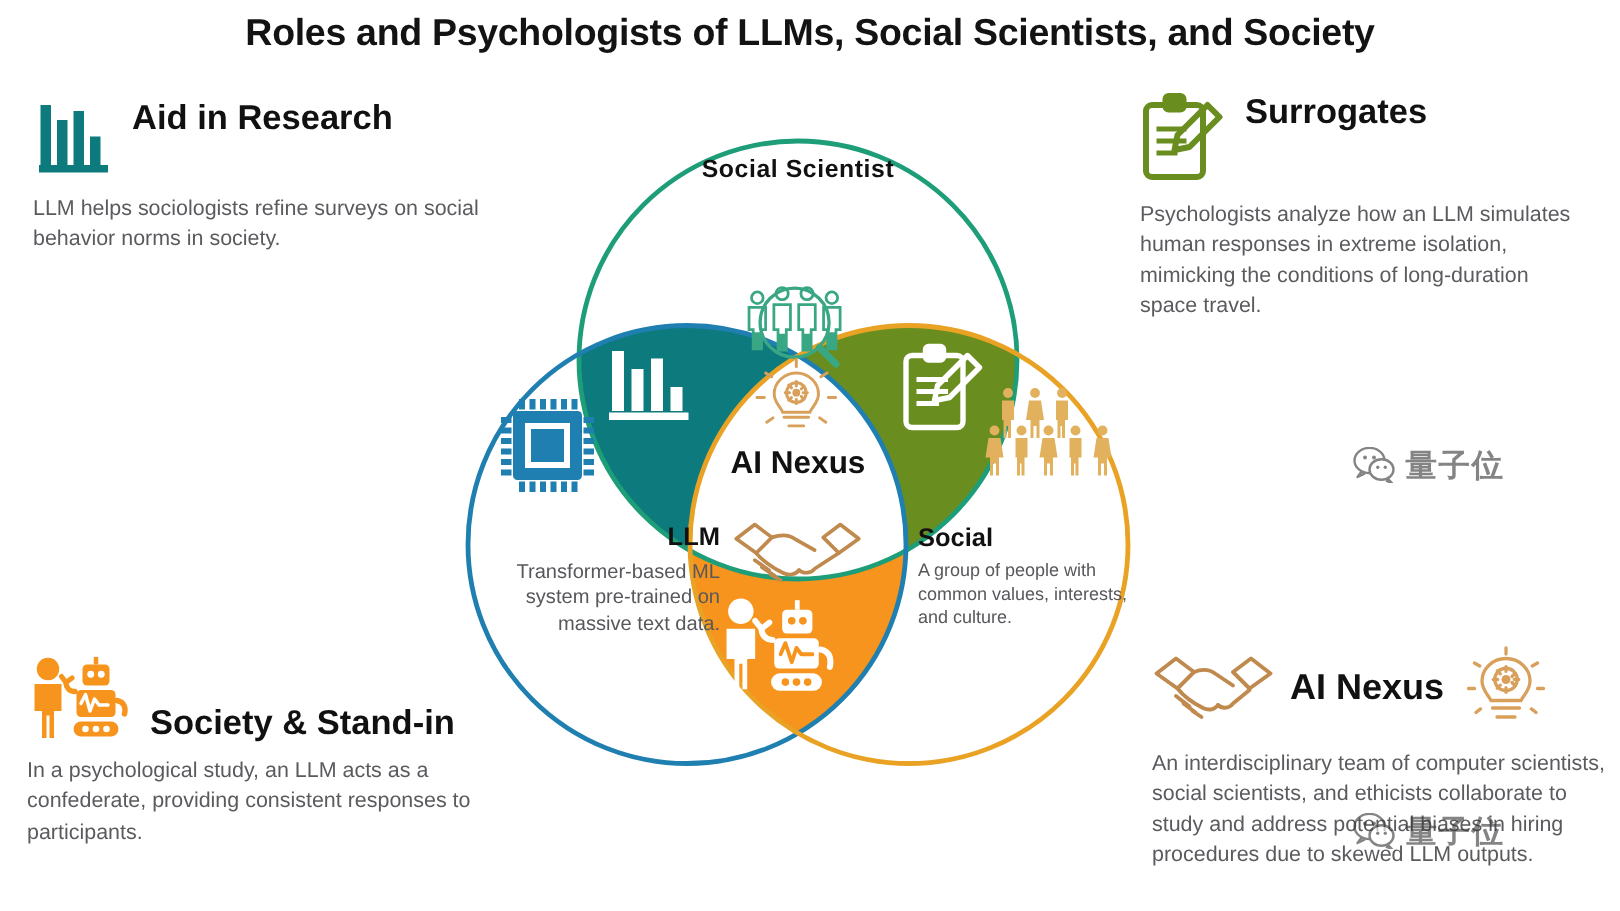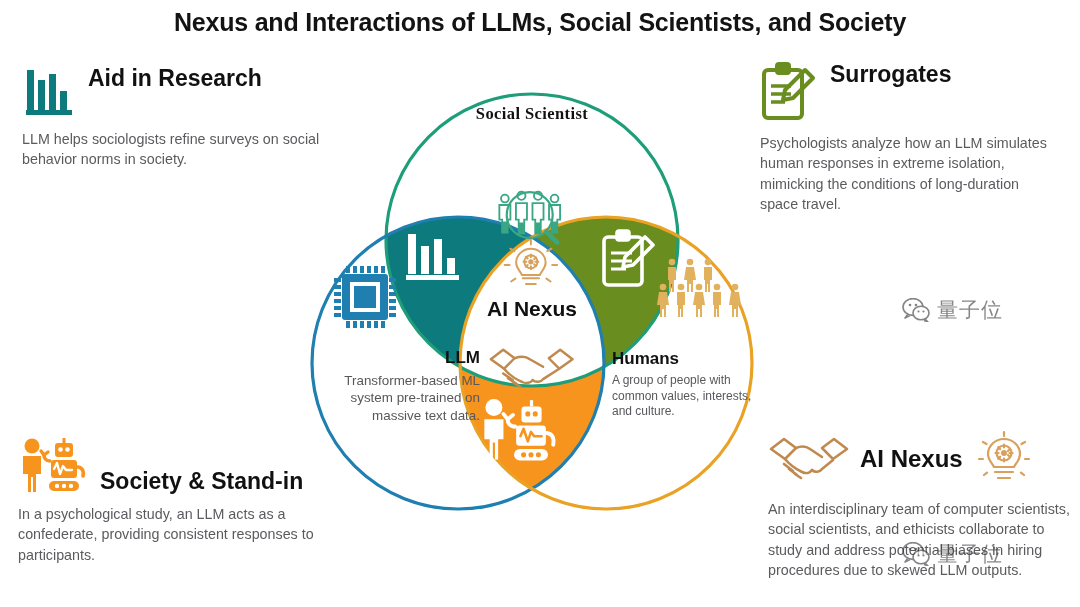--- a/index.html
+++ b/index.html
@@ -44,43 +44,43 @@
 
   
   .venn{position:absolute;left:296px;top:58px;width:472px;height:470px;}
   .venn svg{display:block;}
 
   .v-label{
     position:absolute;font-weight:bold;color:#111;
   }
   .v-desc{position:absolute;color:#58585c;line-height:1.30;}
 
-  .lbl-ss{left:0;top:46px;width:472px;text-align:center;font-size:16.5px;letter-spacing:.4px;font-family:Liberation Serif, serif;}
+  .lbl-ss{left:0;top:46px;width:472px;text-align:center;font-size:16.5px;letter-spacing:.4px;}
   .lbl-nexus{left:0;top:239px;width:472px;text-align:center;font-size:21px;}
   .lbl-llm{left:24px;top:290px;width:160px;text-align:right;font-size:17px;}
   .desc-llm{left:10px;top:314px;width:174px;text-align:right;font-size:13.4px;}
   .lbl-soc{left:316px;top:291px;width:150px;text-align:left;font-size:17px;}
   .desc-soc{left:316px;top:315px;width:152px;text-align:left;font-size:12px;}
 
   
   .wm{position:absolute;pointer-events:none;opacity:.62;}
   .wm-main{left:902px;top:540px;}
   .wm-mid{left:902px;top:296px;}
   .wm-txt{
     font-family:"Liberation Sans","DejaVu Sans",sans-serif;
-    font-size:21px;color:#3a3a3a;font-weight:normal;letter-spacing:1px;
+    font-size:21px;color:#3a3a3a;font-weight:bold;letter-spacing:1px;
   }
   .wm-row{display:flex;align-items:center;gap:7px;}
 </style>
 </head>
 <body>
 
 <div id="page">
 
-  <div class="title">Nexus and Interactions of LLMs, Social Scientists, and Society</div>
+  <div class="title">Roles and Psychologists of LLMs, Social Scientists, and Society</div>
 
   <div class="block blk-tl">
     <div class="head">
       <svg class="icon" width="54" height="54" viewBox="0 0 54 54">
         <g fill="#0d7b7e">
           <rect x="5" y="4" width="7" height="40"></rect>
           <rect x="16" y="14" width="7" height="30"></rect>
           <rect x="27" y="8" width="7" height="36"></rect>
           <rect x="38" y="25" width="7" height="19"></rect>
           <rect x="4" y="44" width="46" height="5"></rect>
@@ -321,21 +321,21 @@
         <path d="M35 27c-5 0-7-4-7-7" fill="none" stroke="#ffffff" stroke-width="3.8" stroke-linecap="round"></path>
         <path d="M28 20l-4-5M28 20l5-4" fill="none" stroke="#ffffff" stroke-width="3.6" stroke-linecap="round"></path>
         <path d="M65 33c6 1 7 6 6 11" fill="none" stroke="#ffffff" stroke-width="3.8" stroke-linecap="round"></path>
       </g>
     </svg>
 
     <div class="v-label lbl-ss">Social  Scientist</div>
     <div class="v-label lbl-nexus">AI Nexus</div>
     <div class="v-label lbl-llm">LLM</div>
     <div class="v-desc desc-llm">Transformer-based ML system pre-trained on massive text data.</div>
-    <div class="v-label lbl-soc">Humans</div>
+    <div class="v-label lbl-soc">Social</div>
     <div class="v-desc desc-soc">A group of people with common values, interests, and culture.</div>
   </div>
 
   <div class="wm wm-main">
     <div class="wm-row">
       <svg width="28" height="24" viewBox="0 0 28 24">
         <ellipse cx="11" cy="9" rx="10" ry="8.4" fill="none" stroke="#3a3a3a" stroke-width="1.6"></ellipse>
         <path d="M6 16l-3 4 5-2.4" fill="none" stroke="#3a3a3a" stroke-width="1.6" stroke-linejoin="round"></path>
         <circle cx="8" cy="7" r="1.3" fill="#3a3a3a"></circle>
           <circle cx="14" cy="7" r="1.3" fill="#3a3a3a"></circle>

